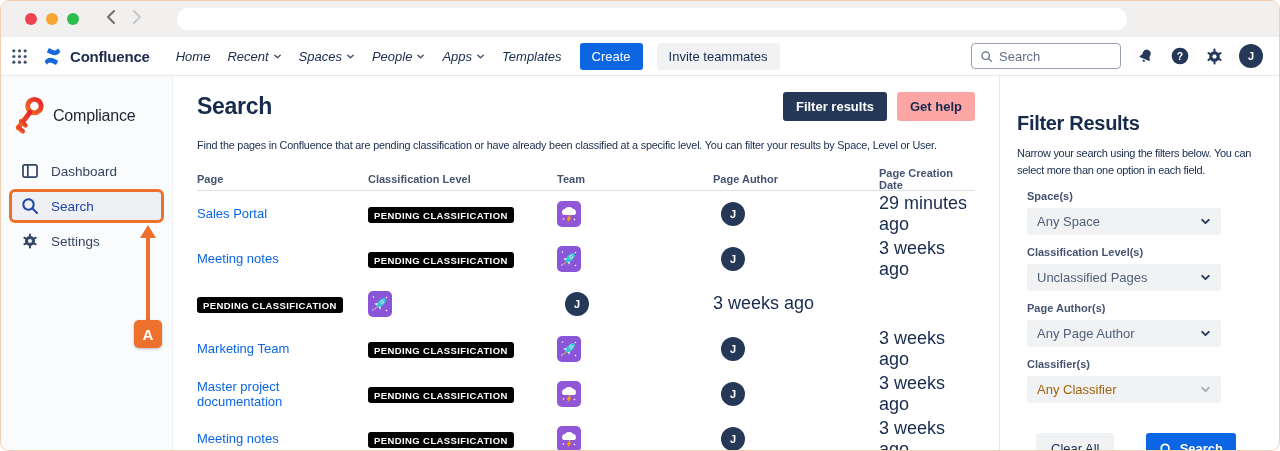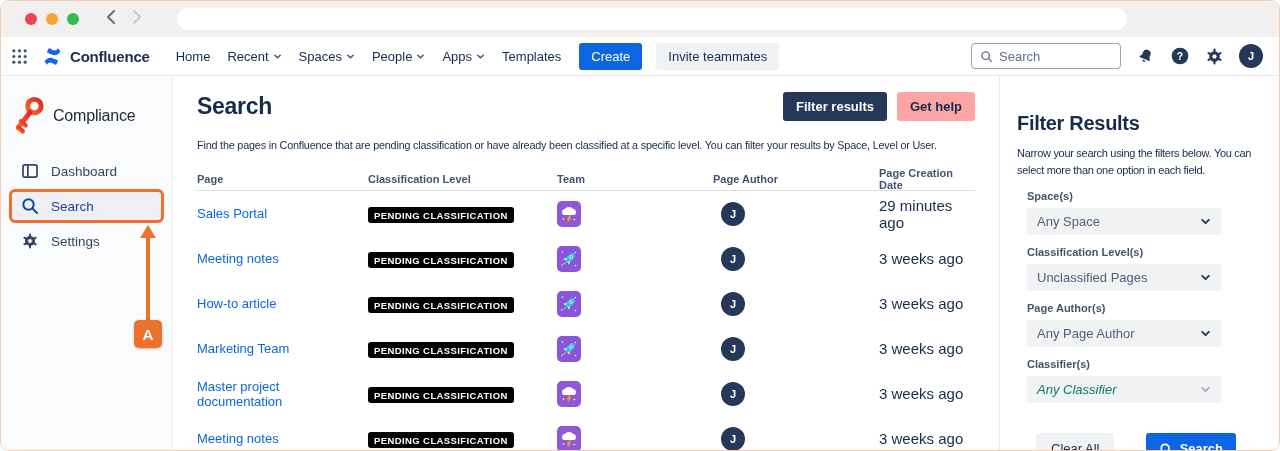--- a/index.html
+++ b/index.html
@@ -11,21 +11,21 @@
   .lights { display:flex; gap:9px; }
   .light { width:12px; height:12px; border-radius:50%; }
   .light.red{ background:#ee4250; } .light.yellow{ background:#f6a434; } .light.green{ background:#2ebd4e; }
   .nav-arrows { display:flex; gap:14px; margin-left:26px; }
   .url-bar { flex:1; height:22px; background:#fff; border-radius:12px; margin-left:34px; margin-right:128px; }
 
   
   .topnav { height:39px; background:#fff; border-bottom:1px solid #e7e9ed; display:flex; align-items:center; padding:0 16px 0 10px; gap:8px; }
   .brand { display:flex; align-items:center; gap:7px; margin:0 10px 0 6px;justify-content:space-between; }
   .brand-name { font-size:15px; font-weight:700; color:#1e2b4d; letter-spacing:-.2px; }
-  .menu { display:flex; align-items:center; gap:17px; margin-left:8px; }
+  .menu { display:flex; align-items:center; gap:17px; margin-left:8px;font-style:italic; }
   .menu-item { display:flex; align-items:center; gap:4px; font-size:13px; font-weight:500; color:#172b4d; cursor:pointer; white-space:nowrap; }
   .btn { border:none; border-radius:3px; font-family:inherit; font-size:13px; font-weight:500; padding:6px 12px; cursor:pointer; white-space:nowrap; }
   .btn-create { background:#0c66e4; color:#fff; margin-left:10px; }
   .btn-invite { background:#f1f2f4; color:#172b4d; margin-left:6px; }
   .topnav-right { margin-left:auto; display:flex; align-items:center; gap:15px; }
   .nav-search { display:flex; align-items:center; gap:6px; border:1px solid #98a1b0; border-radius:4px; height:26px; width:150px; padding:0 8px; background:#fff; }
   .nav-search input { border:none; outline:none; width:100%; font-family:inherit; font-size:13px; color:#172b4d; background:transparent; }
   .nav-search input::placeholder { color:#626f86; }
   .avatar-sm { width:24px; height:24px; border-radius:50%; background:#253858; color:#fff; font-size:11px; font-weight:700; display:flex; align-items:center; justify-content:center; }
 
@@ -56,32 +56,32 @@
 
   .table { margin-top:16px; }
   .thead, .trow { display:grid; grid-template-columns:171px 189px 156px 166px 1fr; align-items:center; }
   .thead { height:24px; border-bottom:1px solid #dcdfe4; }
   .th { font-size:11px; font-weight:700; color:#44546f; }
   .trow { height:45px; }
   .page-link { font-size:13px; font-weight:500; color:#0c66e4; cursor:pointer; text-decoration:none; }
   .badge { display:inline-block; justify-self:start; background:#000000; color:#fff; font-size:9.5px; font-weight:700; letter-spacing:.4px; padding:3px 6px 2px; border-radius:3px; white-space:nowrap; }
   .space-cell { display:flex; }
   .avatar-cell { width:24px; height:24px; border-radius:50%; background:#253858; color:#fff; font-size:11px; font-weight:700; display:flex; align-items:center; justify-content:center; margin-left:8px; }
-  .created { font-size:15px; color:#172b4d; }
+  .created { font-size:18px; color:#172b4d; }
 
   
   .filters { width:280px; flex:none; background:#fff; border-left:1px solid #e7e9ed; padding:36px 43px 0 17px; }
   .filters-title { font-size:20px; font-weight:700; color:#172b4d; letter-spacing:-.3px; }
   .filters-desc { margin-top:10px; font-size:11px; letter-spacing:-.3px; line-height:1.55; color:#172b4d; width:236px; }
   .fields { margin-top:8px; }
   .field { margin-top:11px; padding-left:10px; }
   .field-label { font-size:11px; font-weight:700; color:#44546f; }
   .select { margin-top:6px; width:194px; height:27px; background:#f1f2f4; border-radius:3px; display:flex; align-items:center; padding:12px 10px; cursor:pointer; }
   .select .sel-value { font-size:13px; color:#505f79; flex:1; }
-  .select.disabled .sel-value { color:#0f766e;font-style:italic; }
+  .select.disabled .sel-value { color:#a16207; }
   .select.disabled svg path { stroke:#a5adba; }
   .filters-buttons { margin-top:30px; display:flex; align-items:center; justify-content:space-between; padding-left:19px; }
   .btn-clear { background:#f1f2f4; color:#172b4d; padding:8px 15px; font-weight:500; }
   .btn-search { background:#0c66e4; color:#fff; padding:8px 13px; font-weight:700; display:flex; align-items:center; gap:7px; }
 </style>
 </head>
 <body>
 
 <div class="frame">
 
@@ -322,21 +322,20 @@
                   <circle cx="5.5" cy="6" r=".8" fill="#fff"></circle>
                   <circle cx="18.5" cy="19.5" r=".8" fill="#fff"></circle>
                   <circle cx="5" cy="19" r=".7" fill="#fff"></circle>
                   <circle cx="18.5" cy="6.5" r=".7" fill="#fff"></circle>
                 </svg>
               </span>
     <span class="avatar-cell">J</span>
     <span class="created">3 weeks ago</span>
   </div>
             <div class="trow">
-    <a class="page-link">How-to article</a>
     <span><span class="badge">PENDING CLASSIFICATION</span></span>
     <span class="space-cell">
                 <svg width="24" height="26" viewBox="0 0 24 26">
                   <rect width="24" height="26" rx="5" fill="#8a55d8"></rect>
                   <g transform="rotate(45 12 13)">
                     <ellipse cx="12" cy="11.4" rx="3" ry="6.2" fill="#3fc4d4"></ellipse>
                     <path d="M9.6 14 L7.8 17 L10.4 16.2 Z" fill="#fff"></path>
                     <path d="M14.4 14 L16.2 17 L13.6 16.2 Z" fill="#fff"></path>
                     <circle cx="12" cy="10" r="1.6" fill="#fff"></circle>
                     <circle cx="12" cy="10" r=".9" fill="#2a9fb0"></circle>

